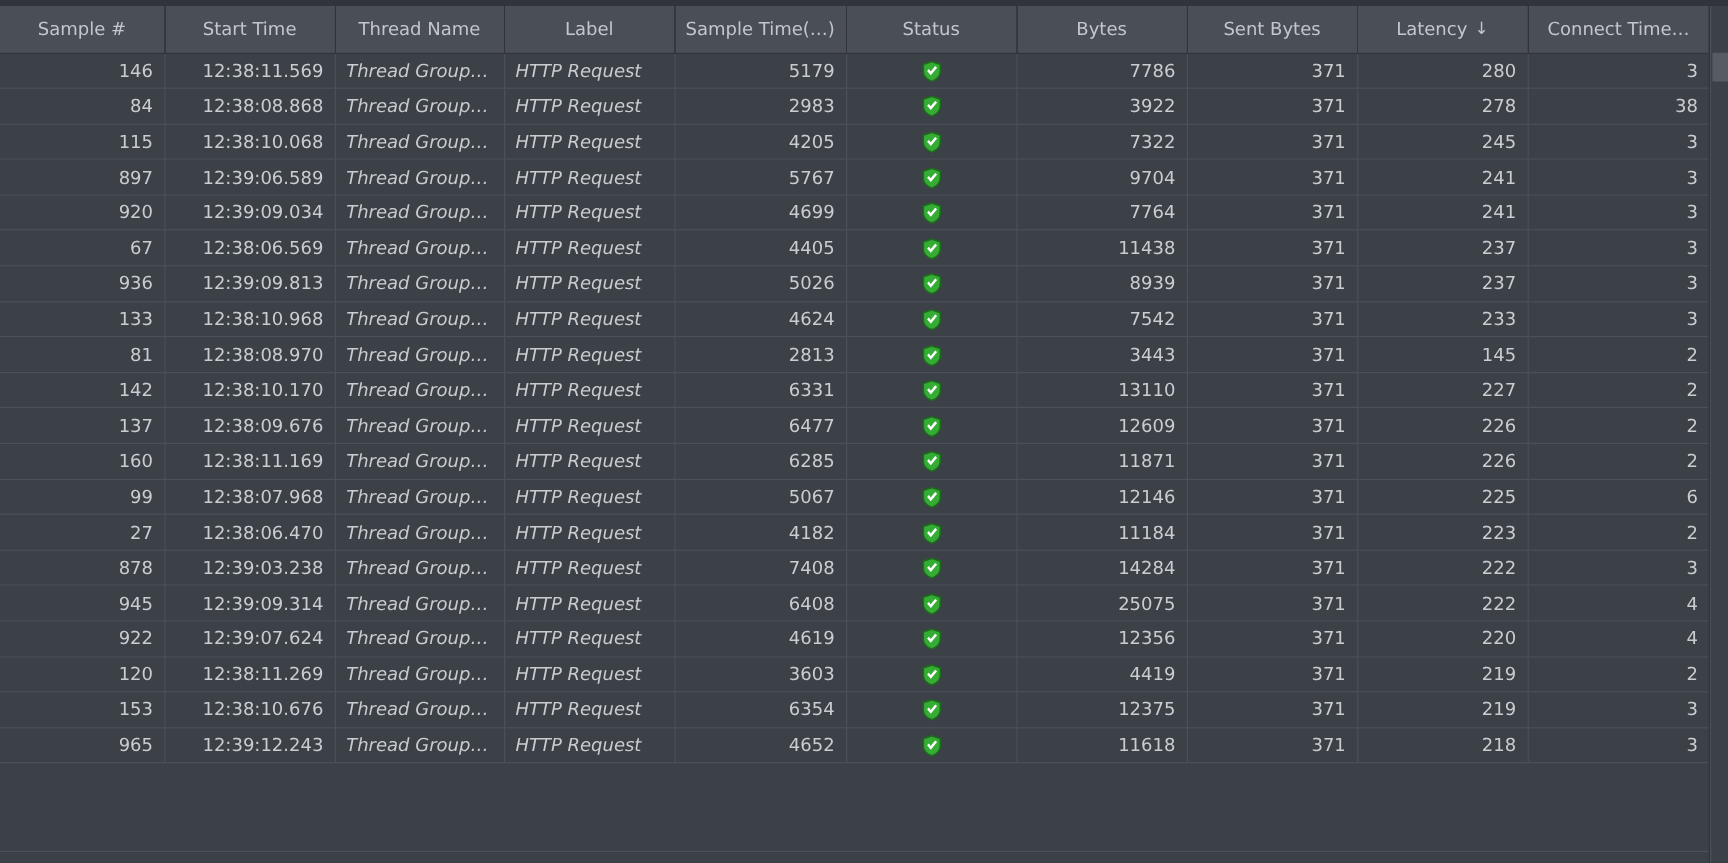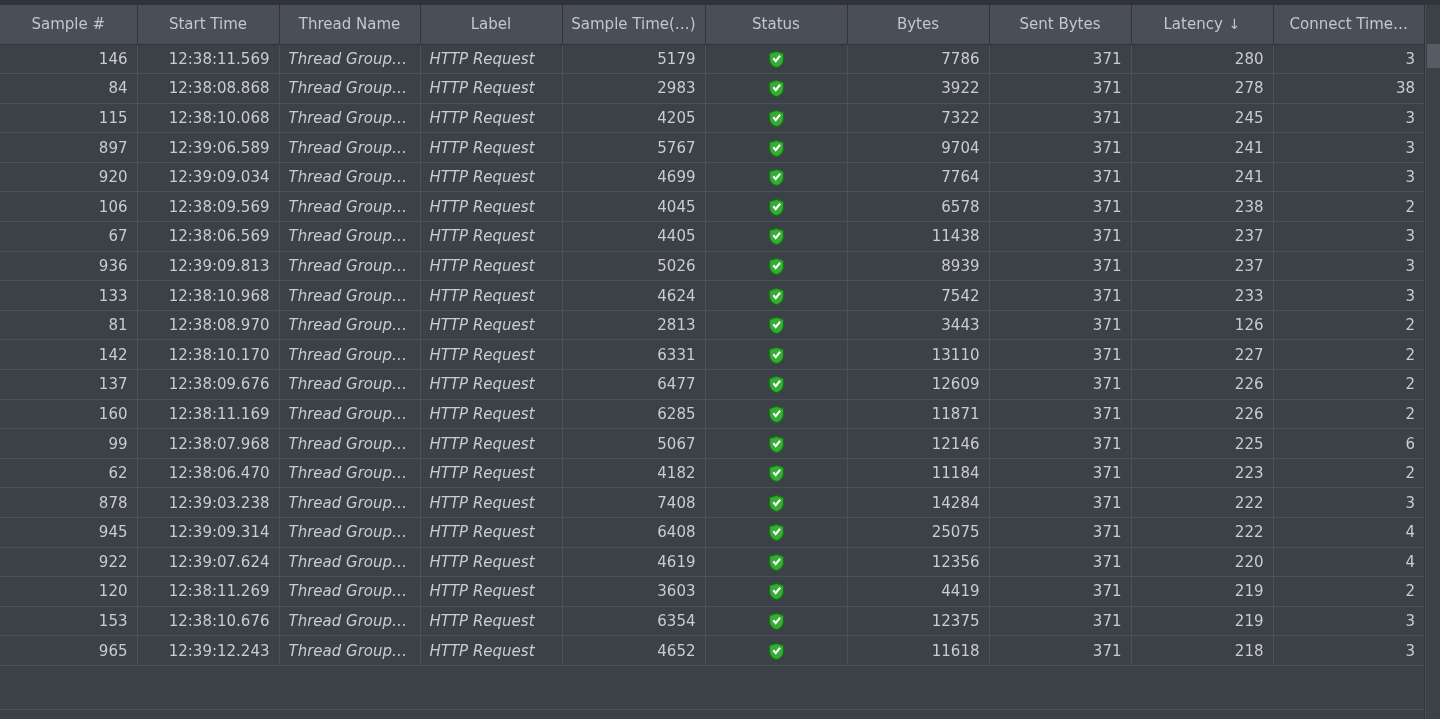--- a/index.html
+++ b/index.html
@@ -279,36 +279,20 @@
                 <path d="M8.5 0.6 L16.2 3.1 L16.2 9.4 C16.2 13.9 12.9 17.0 8.5 18.4 C4.1 17.0 0.8 13.9 0.8 9.4 L0.8 3.1 Z" fill="#1d6b1d"></path>
                 <path d="M8.5 2.0 L14.9 4.1 L14.9 9.4 C14.9 13.2 12.2 15.8 8.5 17.0 C4.8 15.8 2.1 13.2 2.1 9.4 L2.1 4.1 Z" fill="#35ad35"></path>
                 <path d="M4.6 9.1 L6.1 7.6 L7.6 9.6 L11.3 5.1 L12.9 6.4 L7.7 12.7 Z" fill="#ffffff"></path>
               </svg></td>
             <td class="num">7764</td>
             <td class="num">371</td>
             <td class="num">241</td>
             <td class="num">3</td>
           </tr>
           <tr>
-            <td class="num">106</td>
-            <td class="num">12:38:09.569</td>
-            <td class="txt">Thread Group…</td>
-            <td class="txt">HTTP Request</td>
-            <td class="num">4045</td>
-            <td class="center"><svg class="shield" viewBox="0 0 17 19">
-                <path d="M8.5 0.6 L16.2 3.1 L16.2 9.4 C16.2 13.9 12.9 17.0 8.5 18.4 C4.1 17.0 0.8 13.9 0.8 9.4 L0.8 3.1 Z" fill="#1d6b1d"></path>
-                <path d="M8.5 2.0 L14.9 4.1 L14.9 9.4 C14.9 13.2 12.2 15.8 8.5 17.0 C4.8 15.8 2.1 13.2 2.1 9.4 L2.1 4.1 Z" fill="#35ad35"></path>
-                <path d="M4.6 9.1 L6.1 7.6 L7.6 9.6 L11.3 5.1 L12.9 6.4 L7.7 12.7 Z" fill="#ffffff"></path>
-              </svg></td>
-            <td class="num">6578</td>
-            <td class="num">371</td>
-            <td class="num">238</td>
-            <td class="num">2</td>
-          </tr>
-          <tr>
             <td class="num">67</td>
             <td class="num">12:38:06.569</td>
             <td class="txt">Thread Group…</td>
             <td class="txt">HTTP Request</td>
             <td class="num">4405</td>
             <td class="center"><svg class="shield" viewBox="0 0 17 19">
                 <path d="M8.5 0.6 L16.2 3.1 L16.2 9.4 C16.2 13.9 12.9 17.0 8.5 18.4 C4.1 17.0 0.8 13.9 0.8 9.4 L0.8 3.1 Z" fill="#1d6b1d"></path>
                 <path d="M8.5 2.0 L14.9 4.1 L14.9 9.4 C14.9 13.2 12.2 15.8 8.5 17.0 C4.8 15.8 2.1 13.2 2.1 9.4 L2.1 4.1 Z" fill="#35ad35"></path>
                 <path d="M4.6 9.1 L6.1 7.6 L7.6 9.6 L11.3 5.1 L12.9 6.4 L7.7 12.7 Z" fill="#ffffff"></path>
               </svg></td>
@@ -355,21 +339,21 @@
             <td class="txt">Thread Group…</td>
             <td class="txt">HTTP Request</td>
             <td class="num">2813</td>
             <td class="center"><svg class="shield" viewBox="0 0 17 19">
                 <path d="M8.5 0.6 L16.2 3.1 L16.2 9.4 C16.2 13.9 12.9 17.0 8.5 18.4 C4.1 17.0 0.8 13.9 0.8 9.4 L0.8 3.1 Z" fill="#1d6b1d"></path>
                 <path d="M8.5 2.0 L14.9 4.1 L14.9 9.4 C14.9 13.2 12.2 15.8 8.5 17.0 C4.8 15.8 2.1 13.2 2.1 9.4 L2.1 4.1 Z" fill="#35ad35"></path>
                 <path d="M4.6 9.1 L6.1 7.6 L7.6 9.6 L11.3 5.1 L12.9 6.4 L7.7 12.7 Z" fill="#ffffff"></path>
               </svg></td>
             <td class="num">3443</td>
             <td class="num">371</td>
-            <td class="num">126</td>
+            <td class="num">145</td>
             <td class="num">2</td>
           </tr>
           <tr>
             <td class="num">142</td>
             <td class="num">12:38:10.170</td>
             <td class="txt">Thread Group…</td>
             <td class="txt">HTTP Request</td>
             <td class="num">6331</td>
             <td class="center"><svg class="shield" viewBox="0 0 17 19">
                 <path d="M8.5 0.6 L16.2 3.1 L16.2 9.4 C16.2 13.9 12.9 17.0 8.5 18.4 C4.1 17.0 0.8 13.9 0.8 9.4 L0.8 3.1 Z" fill="#1d6b1d"></path>
@@ -423,21 +407,21 @@
                 <path d="M8.5 0.6 L16.2 3.1 L16.2 9.4 C16.2 13.9 12.9 17.0 8.5 18.4 C4.1 17.0 0.8 13.9 0.8 9.4 L0.8 3.1 Z" fill="#1d6b1d"></path>
                 <path d="M8.5 2.0 L14.9 4.1 L14.9 9.4 C14.9 13.2 12.2 15.8 8.5 17.0 C4.8 15.8 2.1 13.2 2.1 9.4 L2.1 4.1 Z" fill="#35ad35"></path>
                 <path d="M4.6 9.1 L6.1 7.6 L7.6 9.6 L11.3 5.1 L12.9 6.4 L7.7 12.7 Z" fill="#ffffff"></path>
               </svg></td>
             <td class="num">12146</td>
             <td class="num">371</td>
             <td class="num">225</td>
             <td class="num">6</td>
           </tr>
           <tr>
-            <td class="num">62</td>
+            <td class="num">27</td>
             <td class="num">12:38:06.470</td>
             <td class="txt">Thread Group…</td>
             <td class="txt">HTTP Request</td>
             <td class="num">4182</td>
             <td class="center"><svg class="shield" viewBox="0 0 17 19">
                 <path d="M8.5 0.6 L16.2 3.1 L16.2 9.4 C16.2 13.9 12.9 17.0 8.5 18.4 C4.1 17.0 0.8 13.9 0.8 9.4 L0.8 3.1 Z" fill="#1d6b1d"></path>
                 <path d="M8.5 2.0 L14.9 4.1 L14.9 9.4 C14.9 13.2 12.2 15.8 8.5 17.0 C4.8 15.8 2.1 13.2 2.1 9.4 L2.1 4.1 Z" fill="#35ad35"></path>
                 <path d="M4.6 9.1 L6.1 7.6 L7.6 9.6 L11.3 5.1 L12.9 6.4 L7.7 12.7 Z" fill="#ffffff"></path>
               </svg></td>
             <td class="num">11184</td>

